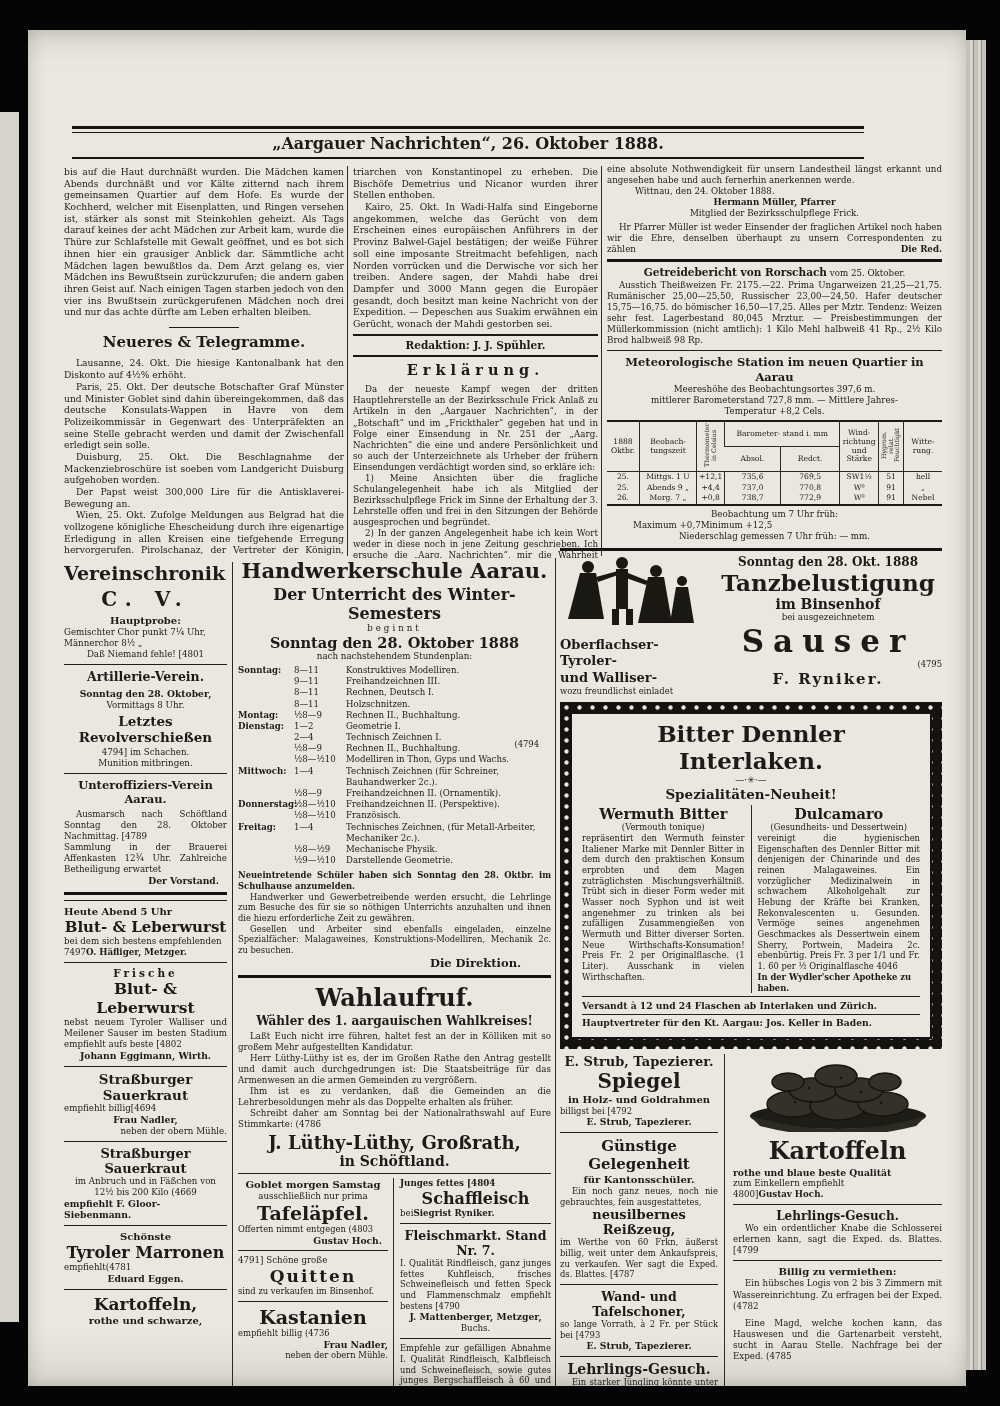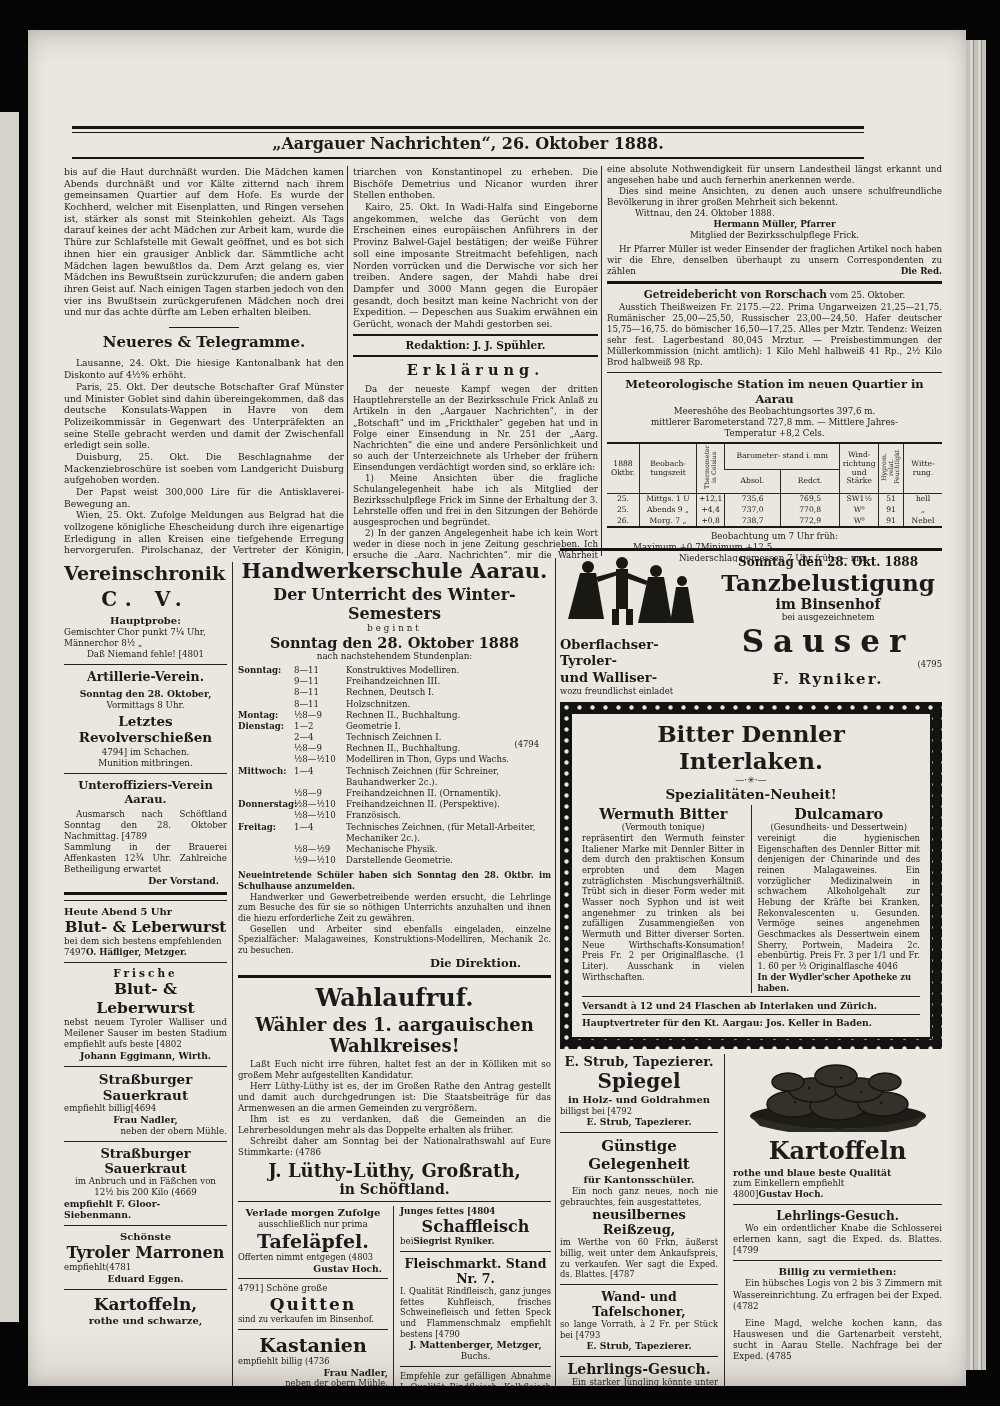--- a/index.html
+++ b/index.html
@@ -79,21 +79,20 @@
     <div class="f85 j">
       <p class="ind">Da der neueste Kampf wegen der dritten Hauptlehrerstelle an der Bezirksschule Frick Anlaß zu Artikeln in den „Aargauer Nachrichten“, in der „Botschaft“ und im „Frickthaler“ gegeben hat und in Folge einer Einsendung in Nr. 251 der „Aarg. Nachrichten“ die eine und andere Persönlichkeit und so auch der Unterzeichnete als Urheber der frühern Einsendungen verdächtigt worden sind, so erkläre ich:</p>
       <p class="ind">1) Meine Ansichten über die fragliche Schulangelegenheit habe ich als Mitglied der Bezirksschulpflege Frick im Sinne der Erhaltung der 3. Lehrstelle offen und frei in den Sitzungen der Behörde ausgesprochen und begründet.</p>
       <p class="ind">2) In der ganzen Angelegenheit habe ich kein Wort weder in diese noch in jene Zeitung geschrieben. Ich ersuche die „Aarg. Nachrichten“, mir die Wahrheit dieser Behauptung ihrerseits zu bezeugen.</p>
 
     </div>
   </div>
 
   <div class="abs f85 j" style="left:579px;top:134px;width:335px;height:398px;overflow:hidden;">
     <p>eine absolute Nothwendigkeit für unsern Landestheil längst erkannt und angesehen habe und auch fernerhin anerkennen werde.</p>
-    <p class="ind">Dies sind meine Ansichten, zu denen auch unsere schulfreundliche Bevölkerung in ihrer großen Mehrheit sich bekennt.</p>
     <p style="text-indent:28px;">Wittnau, den 24. Oktober 1888.</p>
     <p class="c b">Hermann Müller, Pfarrer</p>
     <p class="c">Mitglied der Bezirksschulpflege Frick.</p>
     <p class="ind" style="margin-top:3px;"><span>Hr Pfarrer Müller ist weder Einsender der fraglichen Artikel noch haben wir die Ehre, denselben überhaupt zu unsern Correspondenten zu zählen</span>&nbsp;&nbsp;&nbsp;&nbsp;<span class="b" style="float:right;">Die Red.</span></p>
     <div class="hr2" style="margin:4px 0;"></div>
     <p class="c"><span class="b" style="font-size:10.5px;">Getreidebericht von Rorschach</span><span> vom 25. Oktober.</span></p>
     <p class="ind">Ausstich Theißweizen Fr. 2175.—22. Prima Ungarweizen 21,25—21,75. Rumänischer 25,00—25,50, Russischer 23,00—24,50. Hafer deutscher 15,75—16,75. do bömischer 16,50—17,25. Alles per Mztr. Tendenz: Weizen sehr fest. Lagerbestand 80,045 Mrztur. — Preisbestimmungen der Müllerkommission (nicht amtlich): 1 Kilo Mehl halbweiß 41 Rp., 2½ Kilo Brod halbweiß 98 Rp.</p>
     <div class="hr"></div>
     <p class="c b" style="font-size:11.5px;">Meteorologische Station im neuen Quartier in Aarau</p>
     <p class="c">Meereshöhe des Beobachtungsortes 397,6 m.</p>
@@ -329,33 +328,33 @@
           </div>
       </div>
       <p class="f8 j b" style="margin-top:4px;">Neueintretende Schüler haben sich Sonntag den 28. Oktbr. im Schulhause anzumelden.</p>
       <p class="f8 j ind">Handwerker und Gewerbetreibende werden ersucht, die Lehrlinge zum Besuche des für sie so nöthigen Unterrichts anzuhalten und ihnen die hiezu erforderliche Zeit zu gewähren.</p>
       <p class="f8 j ind">Gesellen und Arbeiter sind ebenfalls eingeladen, einzelne Spezialfächer: Malagaweines, Konstruktions-Modelliren, Mechanik 2c. zu besuchen.</p>
       <p class="r b" style="font-size:11.5px;padding-right:30px;">Die Direktion.</p>
     </div>
     <div class="hr2"></div>
     <div>
       <p class="c b" style="font-size:24px;">Wahlaufruf.</p>
-      <p class="c b" style="font-size:18px;margin:2px 0 3px;">Wähler des 1. aargauischen Wahlkreises!</p>
+      <p class="c b" style="font-size:12px;margin:2px 0 3px;">Wähler des 1. aargauischen Wahlkreises!</p>
       <p class="f85 j ind">Laßt Euch nicht irre führen, haltet fest an der in Kölliken mit so großem Mehr aufgestellten Kandidatur.</p>
       <p class="f85 j ind">Herr Lüthy-Lüthy ist es, der im Großen Rathe den Antrag gestellt und damit auch durchgedrungen ist: Die Staatsbeiträge für das Armenwesen an die armen Gemeinden zu vergrößern.</p>
       <p class="f85 j ind">Ihm ist es zu verdanken, daß die Gemeinden an die Lehrerbesoldungen mehr als das Doppelte erhalten als früher.</p>
       <p class="f85 j ind">Schreibt daher am Sonntag bei der Nationalrathswahl auf Eure Stimmkarte:  (4786</p>
       <p class="c b" style="font-size:18px;margin-top:2px;">J. Lüthy-Lüthy, Großrath,</p>
       <p class="c b" style="font-size:14px;">in Schöftland.</p>
     </div>
     <div class="hr"></div>
     <div style="display:flex;">
       <div style="width:150px;flex:none;border-right:1px solid #2a2925;padding-right:5px;">
         <div>
-          <p class="c b f10">Verlade morgen Zufolge</p>
+          <p class="c b f10">Goblet morgen Samstag</p>
           <p class="c f85">ausschließlich nur prima</p>
           <p class="c b" style="font-size:19px;">Tafeläpfel.</p>
           <p class="f8">Offerten nimmt entgegen  (4803</p>
           <p class="r b f9" style="padding-right:6px;">Gustav Hoch.</p>
         </div>
         <div class="hr"></div>
         <div>
           <p class="f85">4791]  Schöne große</p>
           <p class="c b" style="font-size:17px;letter-spacing:2px;">Quitten</p>
           <p class="f8">sind zu verkaufen im Binsenhof.</p>

